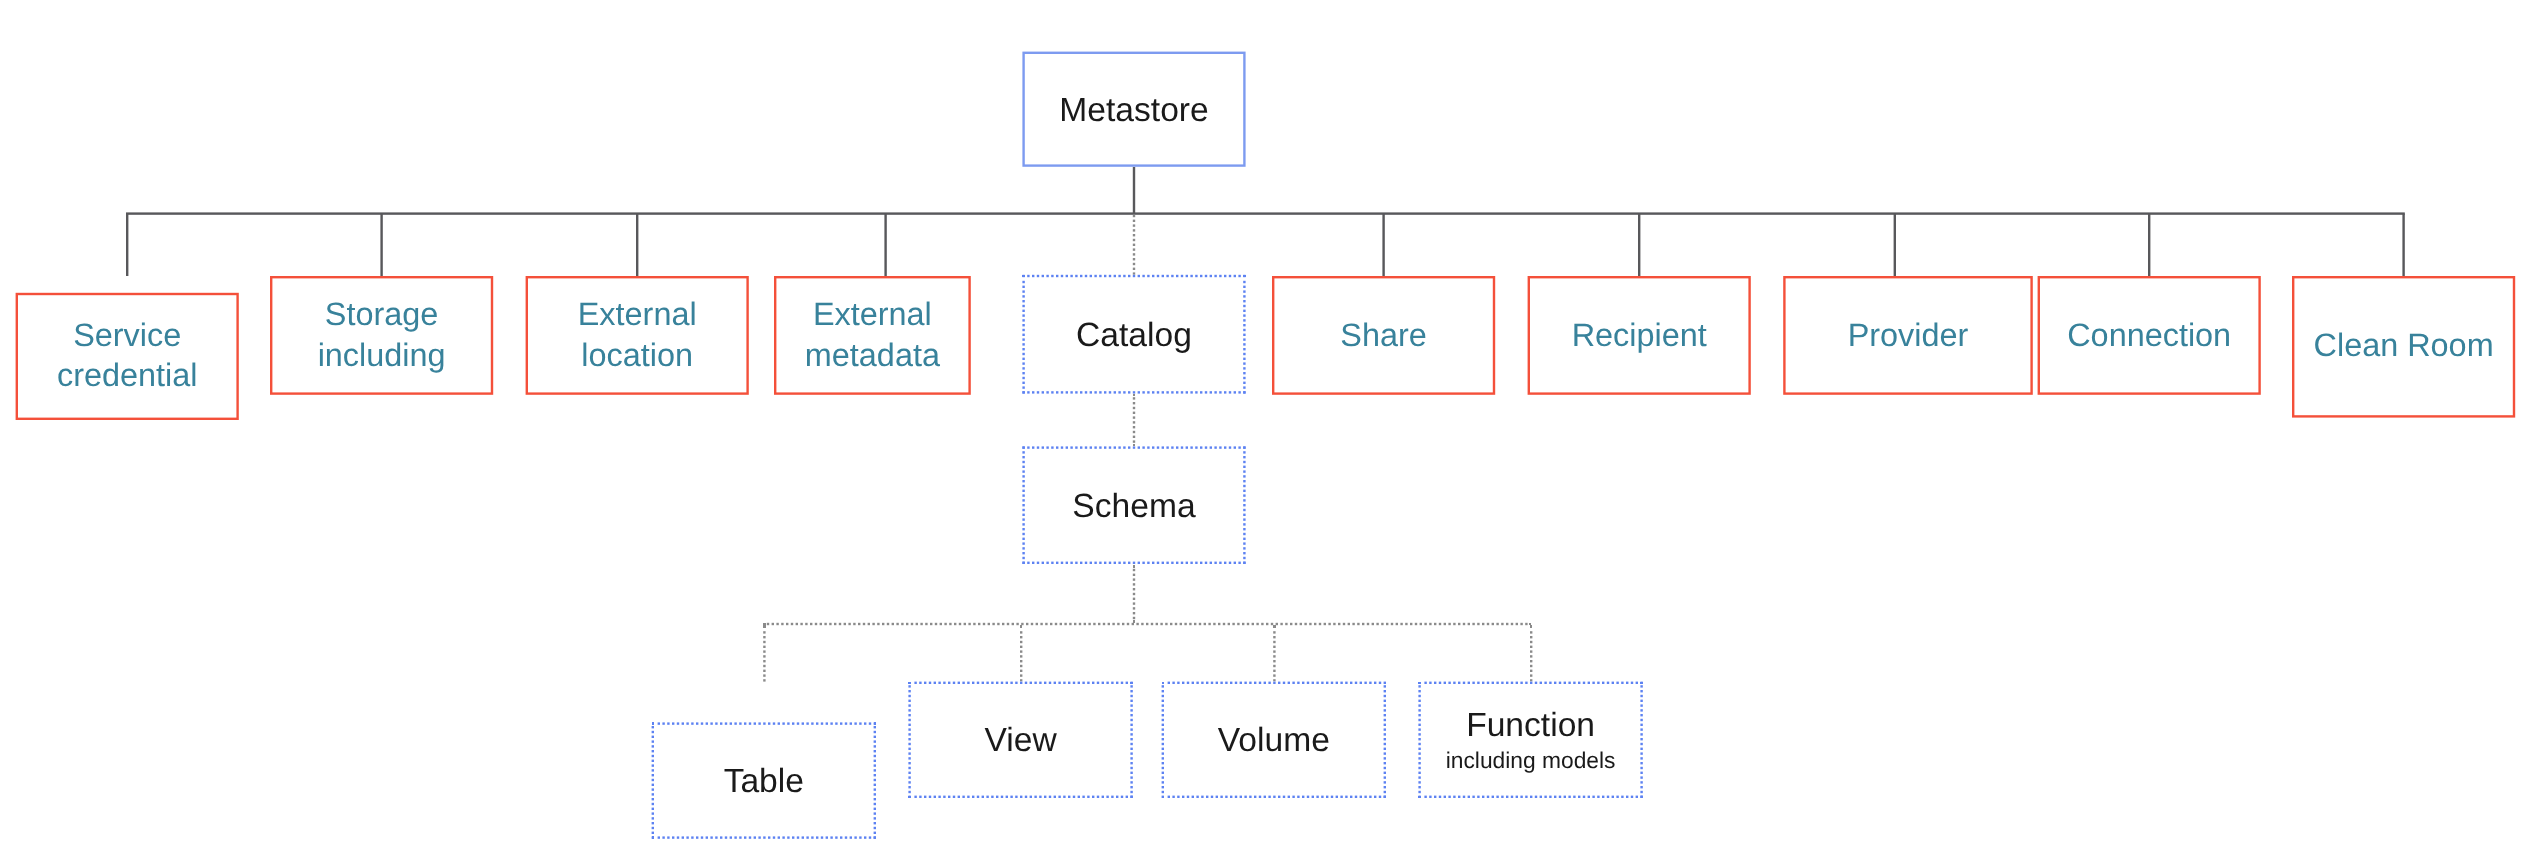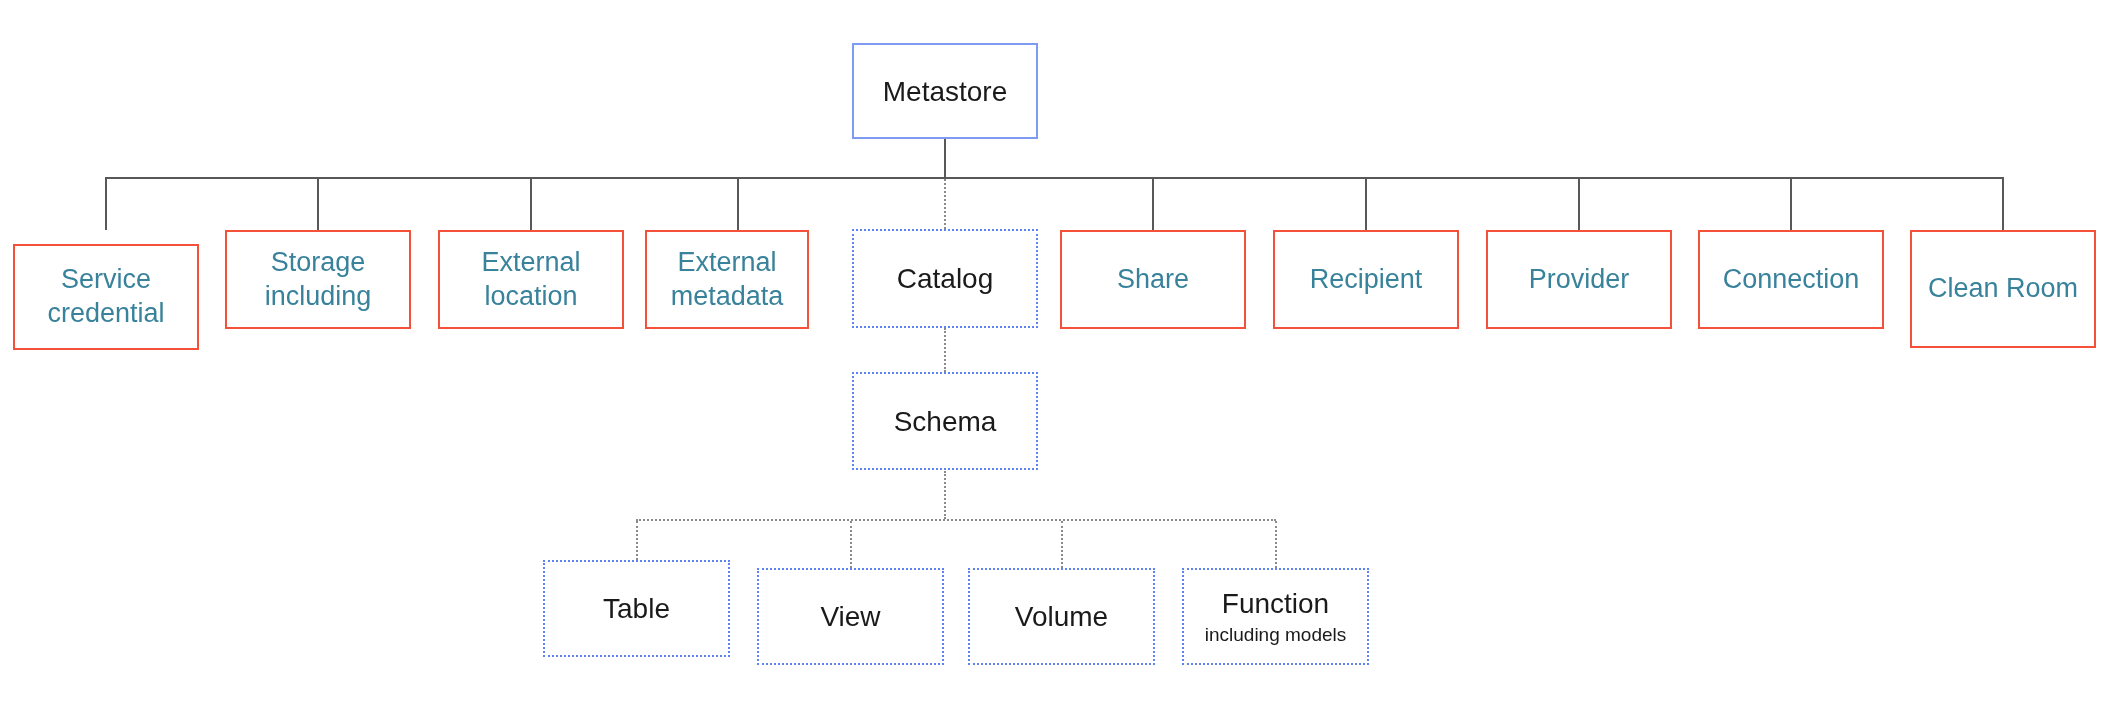--- a/index.html
+++ b/index.html
@@ -109,35 +109,35 @@
   </div>
   <div class="node box-blue-dotted" style="left:852px; top:229px; width:186px; height:99px;">
     <span class="lbl">Catalog</span>
   </div>
   <div class="node box-red" style="left:1060px; top:230px; width:186px; height:99px;">
     <span class="lbl">Share</span>
   </div>
   <div class="node box-red" style="left:1273px; top:230px; width:186px; height:99px;">
     <span class="lbl">Recipient</span>
   </div>
-  <div class="node box-red" style="left:1486px; top:230px; width:186px; height:99px;">
+  <div class="node box-red" style="left:1486px; top:230px; width:208px; height:99px;">
     <span class="lbl">Provider</span>
   </div>
   <div class="node box-red" style="left:1698px; top:230px; width:186px; height:99px;">
     <span class="lbl">Connection</span>
   </div>
   <div class="node box-red" style="left:1910px; top:230px; width:186px; height:118px;">
     <span class="lbl">Clean Room</span>
   </div>
 
   <div class="node box-blue-dotted" style="left:852px; top:372px; width:186px; height:98px;">
     <span class="lbl">Schema</span>
   </div>
 
-  <div class="node box-blue-dotted" style="left:543px; top:560px; width:187px; height:97px;">
+  <div class="node box-blue-dotted" style="left:543px; top:602px; width:187px; height:97px;">
     <span class="lbl">Table</span>
   </div>
   <div class="node box-blue-dotted" style="left:757px; top:568px; width:187px; height:97px;">
     <span class="lbl">View</span>
   </div>
   <div class="node box-blue-dotted" style="left:968px; top:568px; width:187px; height:97px;">
     <span class="lbl">Volume</span>
   </div>
   <div class="node box-blue-dotted" style="left:1182px; top:568px; width:187px; height:97px;">
     <span class="lbl">Function</span>

